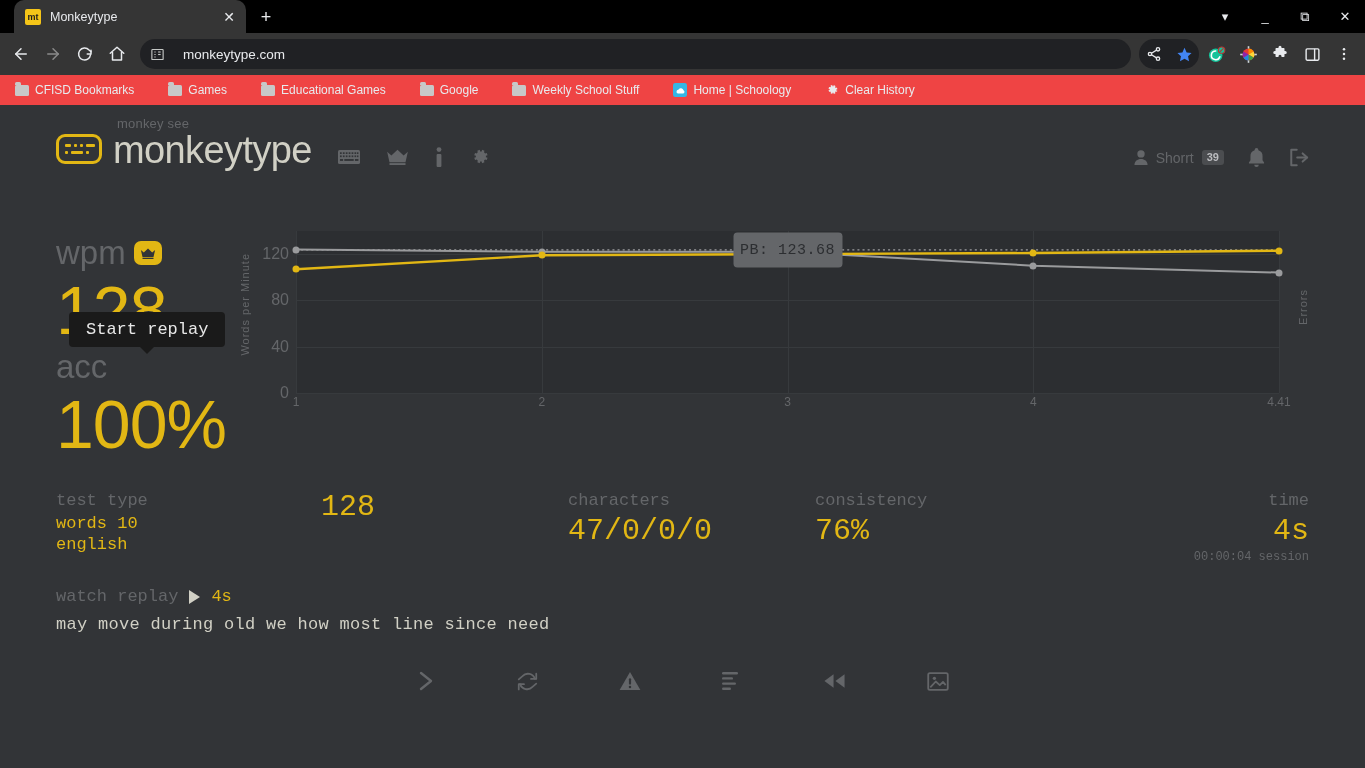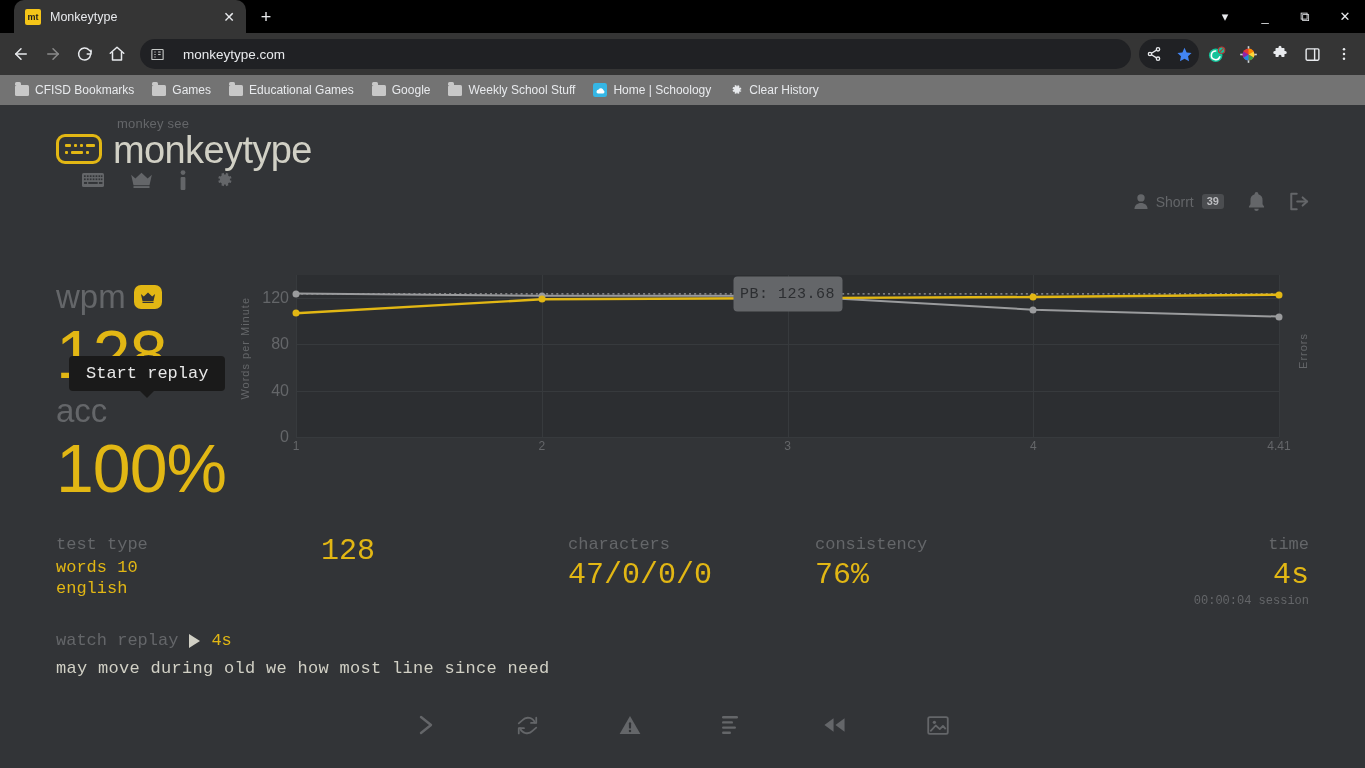--- a/index.html
+++ b/index.html
@@ -51,35 +51,35 @@
   }
   .tbtn.dim { color:#8a8a8a; }
   .omnibox {
     flex:1; height:30px; background:#202124; border-radius:16px;
     display:flex; align-items:center; padding:0 10px; gap:18px; margin:0 6px;
   }
   .omni-url { color:#e8eaed; font-size:13.5px; }
   .tb-right { display:flex; align-items:center; gap:2px; }
   .pillgrp { display:flex; align-items:center; background:#202124; border-radius:16px; }
 
-  .bookmarks { height:30px; background:#737373; display:flex; align-items:center; padding:0 8px; gap:4px; }
+  .bookmarks { height:30px; background:#ef4444; display:flex; align-items:center; padding:0 8px; gap:20px; }
   .bm { display:flex; align-items:center; gap:6px; padding:3px 7px; border-radius:4px; cursor:pointer; }
   .bm-label { color:#e8eaed; font-size:12px; white-space:nowrap; }
   .folder {
     width:14px; height:11px; background:#c8c8c8; border-radius:1.5px; position:relative; flex:none;
   }
   .folder::before {
     content:""; position:absolute; top:-2.5px; left:0; width:6px; height:3px;
     background:#c8c8c8; border-radius:1.5px 1.5px 0 0;
   }
 
   
   .page { height:663px; background:#323437; position:relative; }
   .mt-header {
-    display:flex; align-items:flex-start; padding:26px 56px 0 56px; gap:0;flex-direction:column;
+    display:flex; align-items:flex-end; padding:26px 56px 0 56px; gap:0;
   }
   .logo { display:flex; align-items:flex-end; gap:11px; position:relative; }
   .logo-mark {
     width:46px; height:30px; border:3px solid #e2b714; border-radius:9px;
     position:relative; margin-bottom:5px; flex:none;
   }
   .logo-mark i {
     position:absolute; background:#e2b714; border-radius:1px;
   }
   .logo-text { position:relative; }

